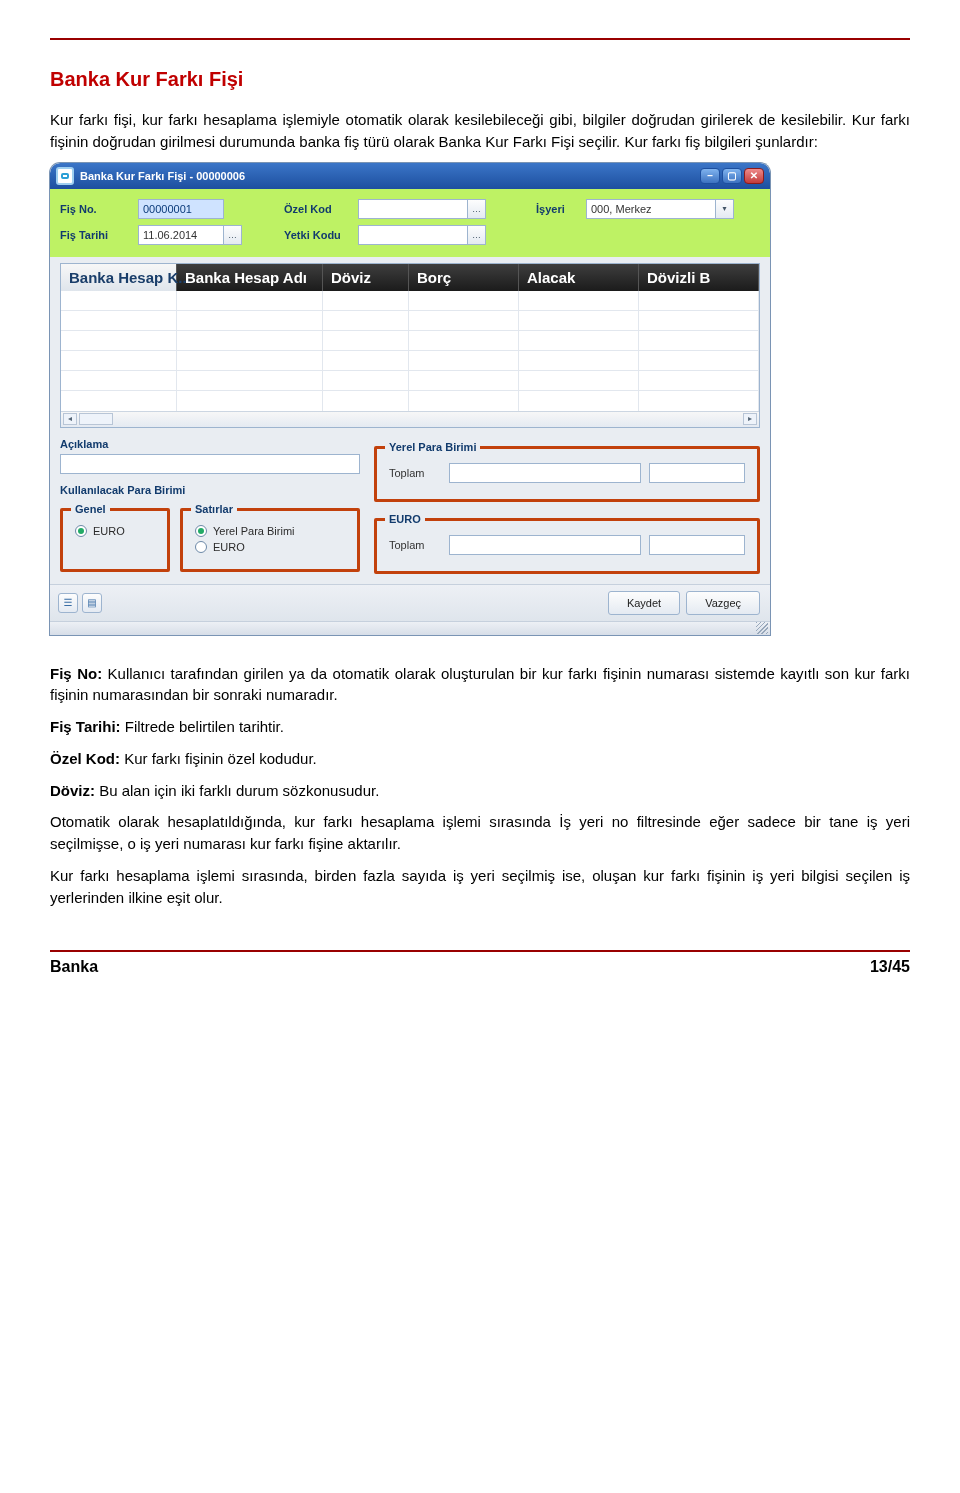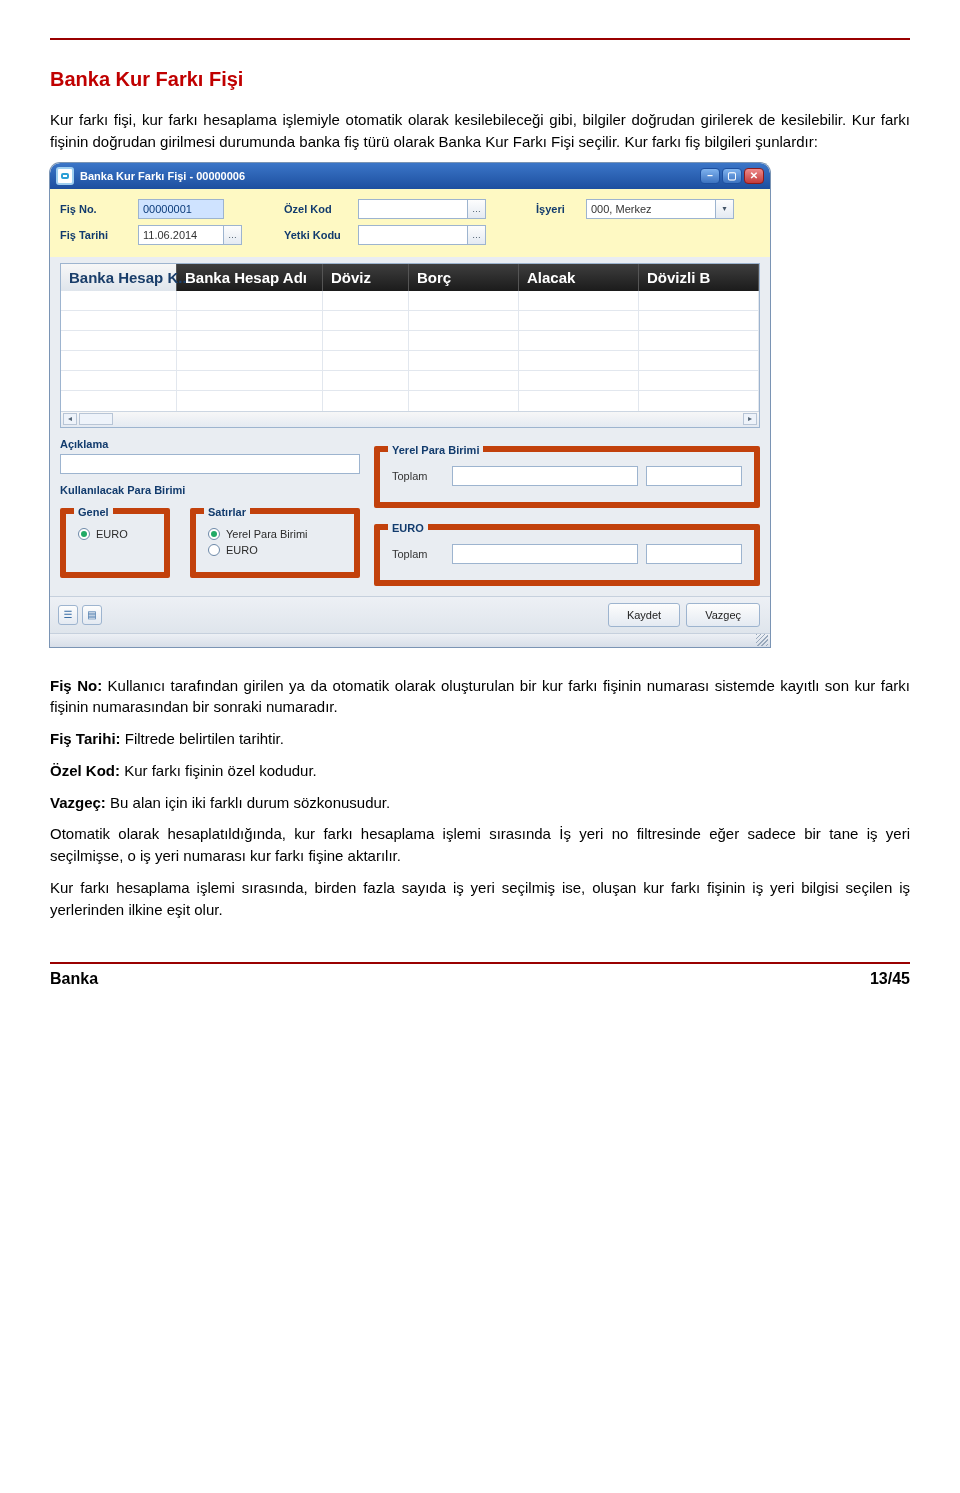--- a/index.html
+++ b/index.html
@@ -59,21 +59,21 @@
   }
   .titlebar .ticon-inner { width:8px; height:6px; border:2px solid #2a9fd6; border-radius:2px;}
   .winbtns { margin-left:auto; display:flex; gap:2px; }
   .winbtn {
     width:20px; height:16px; border-radius:4px;
     background: linear-gradient(#7fb3ef,#3c72c0);
     border:1px solid #1d4f9f;
     color:#fff; font-size:10px; line-height:14px; text-align:center;
   }
   .winbtn.close { background: linear-gradient(#ef8a8a,#c23b3b); border-color:#8c1a1a;}
-  .form-area { padding: 10px 10px 6px 10px; background:#fef9c3; }
+  .form-area { padding: 10px 10px 6px 10px; background:#bef264; }
   .row { display:flex; align-items:center; margin-bottom:6px; gap:0; }
   .lbl { color:#123b6d; font-weight:bold; width:78px; }
   .lbl.mid { width:74px; }
   .lbl.right { width:50px; }
   .tinput {
     background:#fff; border:1px solid #9db4cf; height:20px;
     padding:0 4px; font-size:11px; display:flex; align-items:center;
     color:#333;
   }
   .tinput.sel { background:#cfe3ff; color:#0a3a7a; }
@@ -107,21 +107,21 @@
     display:flex; align-items:center; padding:0 2px; justify-content:space-between;
   }
   .sarrow { width:14px; height:12px; border:1px solid #b8c5d6; background:#eef3fa; font-size:8px; text-align:center; line-height:10px; color:#567;}
   .sthumb { width:34px; height:12px; border:1px solid #b8c5d6; background:#eef3fa; margin-left:2px;}
 
   .lowerpanels { display:flex; gap:0; padding:10px; }
   .leftcol { width:300px; margin-right:14px; }
   .rightcol { flex:1; }
   .panel-lbl { color:#123b6d; font-weight:bold; font-size:11px; margin-bottom:4px; }
   .groupbox {
-    border:6px solid #c2410c; border-radius:2px; padding:10px 12px 12px 12px;
+    border:3px solid #c2410c; border-radius:2px; padding:10px 12px 12px 12px;
     position:relative; margin-top:8px; background:#e9edf2;
   }
   .groupbox .gtitle {
     position:absolute; top:-8px; left:8px; background:#e9edf2; padding:0 4px;
     color:#123b6d; font-weight:bold; font-size:11px;
   }
   .radio { display:flex; align-items:center; gap:6px; color:#2b2b2b; font-size:11px; margin:4px 0;}
   .rdot {
     width:12px; height:12px; border:1px solid #6d89a8; border-radius:50%;
     display:flex; align-items:center; justify-content:center; background:#fff;
@@ -275,21 +275,21 @@
           <div class="sarrow">▸</div>
         </div>
       </div>
 
       <div class="lowerpanels">
         <div class="leftcol">
           <div class="panel-lbl">Açıklama</div>
           <div class="acik-inp"></div>
 
           <div class="panel-lbl" style="margin-top:10px">Kullanılacak Para Birimi</div>
-          <div style="display:flex; gap:20px;">
+          <div style="display:flex; gap:10px;">
             <div class="groupbox" style="flex:0 0 110px">
               <div class="gtitle">Genel</div>
               <div class="radio">
                 <span class="rdot on"></span>
                 <span>EURO</span>
               </div>
             </div>
             <div class="groupbox" style="flex:1">
               <div class="gtitle">Satırlar</div>
               <div class="radio">
@@ -340,21 +340,21 @@
   <p class="body-text">
     <b>Fiş No:</b><span> Kullanıcı tarafından girilen ya da otomatik olarak oluşturulan bir kur farkı fişinin numarası sistemde kayıtlı son kur farkı fişinin numarasından bir sonraki numaradır.</span>
   </p>
   <p class="body-text">
     <b>Fiş Tarihi:</b><span> Filtrede belirtilen tarihtir.</span>
   </p>
   <p class="body-text">
     <b>Özel Kod:</b><span> Kur farkı fişinin özel kodudur.</span>
   </p>
   <p class="body-text">
-    <b>Vazgeç:</b><span> Bu alan için iki farklı durum sözkonusudur.</span>
+    <b>Döviz:</b><span> Bu alan için iki farklı durum sözkonusudur.</span>
   </p>
   <p class="body-text">Otomatik olarak hesaplatıldığında, kur farkı hesaplama işlemi sırasında İş yeri no filtresinde eğer sadece bir tane iş yeri seçilmişse, o iş yeri numarası kur farkı fişine aktarılır.</p>
   <p class="body-text">Kur farkı hesaplama işlemi sırasında, birden fazla sayıda iş yeri seçilmiş ise, oluşan kur farkı fişinin iş yeri bilgisi seçilen iş yerlerinden ilkine eşit olur.</p>
 
   <div class="doc-footer-hr"></div>
   <div class="doc-footer">
     <span>Banka</span>
     <span>13/45</span>
   </div>
 </div>

